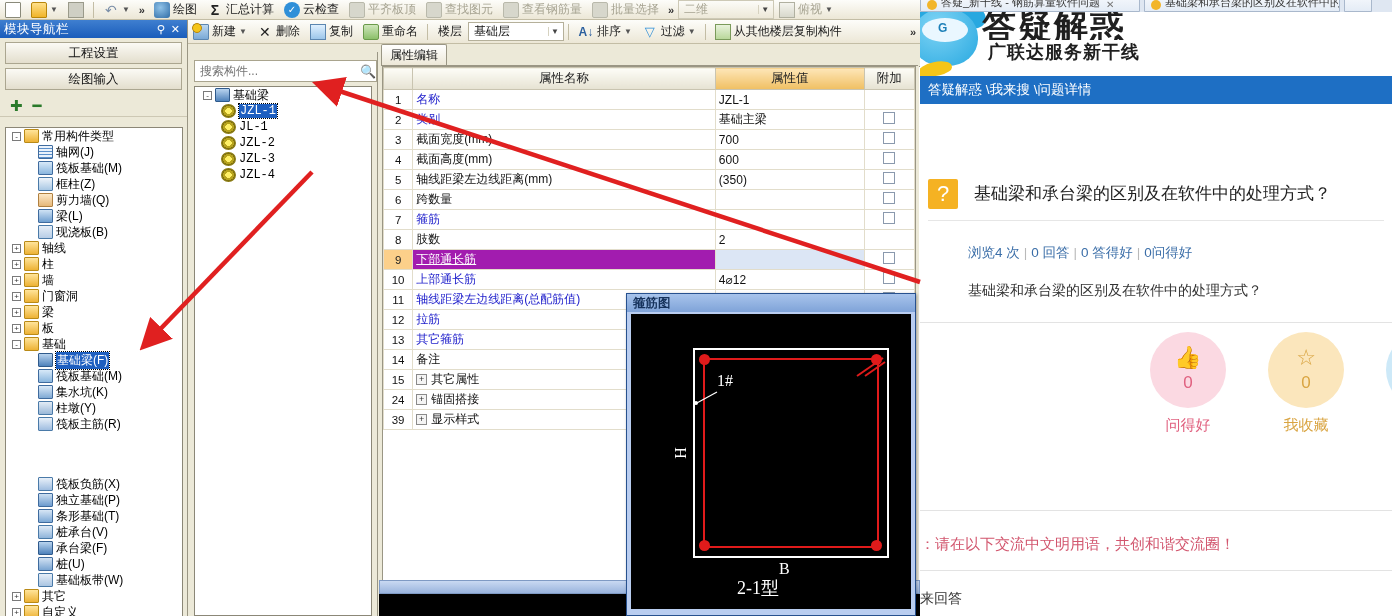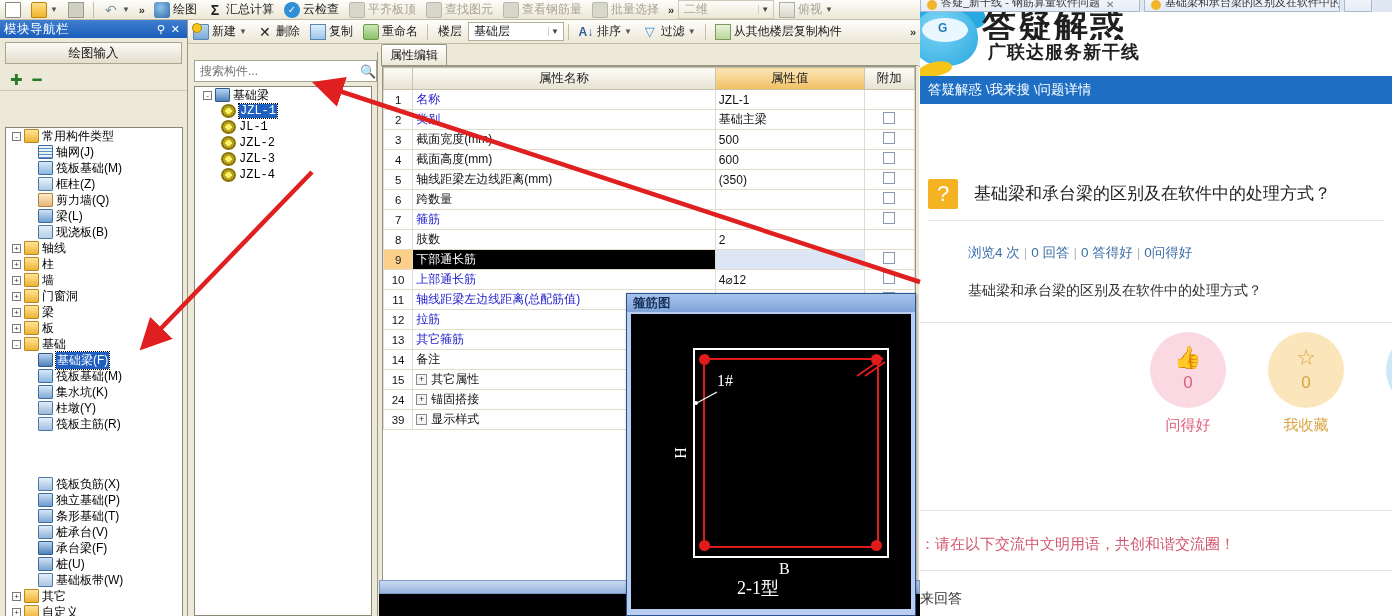--- a/index.html
+++ b/index.html
@@ -121,21 +121,21 @@
   table.pgrid th { height:22px; background:linear-gradient(#fdfdf7,#e6e2d2);
     border:1px solid #c9c4b0; font-weight:normal; color:#222; font-size:12.5px; }
   table.pgrid th.valhdr { background:linear-gradient(#fde6b8,#f0bf62); }
   table.pgrid td { height:20px; border:1px solid #e2ddcb; padding:0 3px; color:#111; vertical-align:middle; }
   td.rn { width:22px; text-align:center; background:#fff; color:#333; font-size:11.5px; border-right:1px solid #d6d1bd; }
   td.rn.sel { background:#fcd08a; color:#222; }
   td.nm { width:228px; }
   td.nm.blue { color:#2222cc; }
   td.val { width:112px; }
   td.att { width:38px; text-align:center; }
-  tr.selrow td.nm { background:#000000; color:#fff; }
+  tr.selrow td.nm { background:#a21caf; color:#fff;text-decoration:underline; }
   tr.selrow td.val { background:#dce6f5; }
   .cbx { display:inline-block; width:12px; height:12px; border:1px solid #8a99ad; background:#fff; }
   .expander { display:inline-block; width:11px; height:11px; border:1px solid #8a8a8a; background:#f4f4f4;
     font-size:9px; line-height:9px; text-align:center; color:#333; margin-right:4px; vertical-align:middle; }
   .gray { color:#555; }
   .emptycol { position:absolute; left:540px; top:22px; width:360px; height:548px; background:#fff; border:1px solid #9a9684; border-left:none; }
   .botbar { position:absolute; left:379px; bottom:22px; width:541px; height:14px; background:linear-gradient(#c9d9f2,#9ab4dd); border:1px solid #7f9ac4; }
   .appblack { position:absolute; left:379px; bottom:0; width:541px; height:22px; background:#000; }
 
   
@@ -318,20 +318,23 @@
     <div class="chev">»</div>
   </div>
 
   <div class="navpanel">
     <div class="navtitle">
       <span class="t">模块导航栏</span>
       <span class="b">⚲</span>
       <span class="b">✕</span>
     </div>
     <div class="navbtn">
+        <span>工程设置</span>
+      </div>
+    <div class="navbtn">
         <span>绘图输入</span>
       </div>
     <div class="navtools">
       <span class="plusminus">✚</span>
       <span class="plusminus m">━</span>
     </div>
     <div class="tree" id="navtree">
         <div class="tnode" style="padding-left: 6px;">
           <span class="tbox">-</span>
           <span class="ticon i-folder"></span>
@@ -534,21 +537,21 @@
             </tr>
             <tr>
               <td class="rn">2</td>
               <td class="nm blue"><span>类别</span></td>
               <td class="val">基础主梁</td>
               <td class="att"><span class="cbx"></span></td>
             </tr>
             <tr>
               <td class="rn">3</td>
               <td class="nm"><span>截面宽度(mm)</span></td>
-              <td class="val">500</td>
+              <td class="val">700</td>
               <td class="att"><span class="cbx"></span></td>
             </tr>
             <tr>
               <td class="rn">4</td>
               <td class="nm"><span>截面高度(mm)</span></td>
               <td class="val">600</td>
               <td class="att"><span class="cbx"></span></td>
             </tr>
             <tr>
               <td class="rn">5</td>

